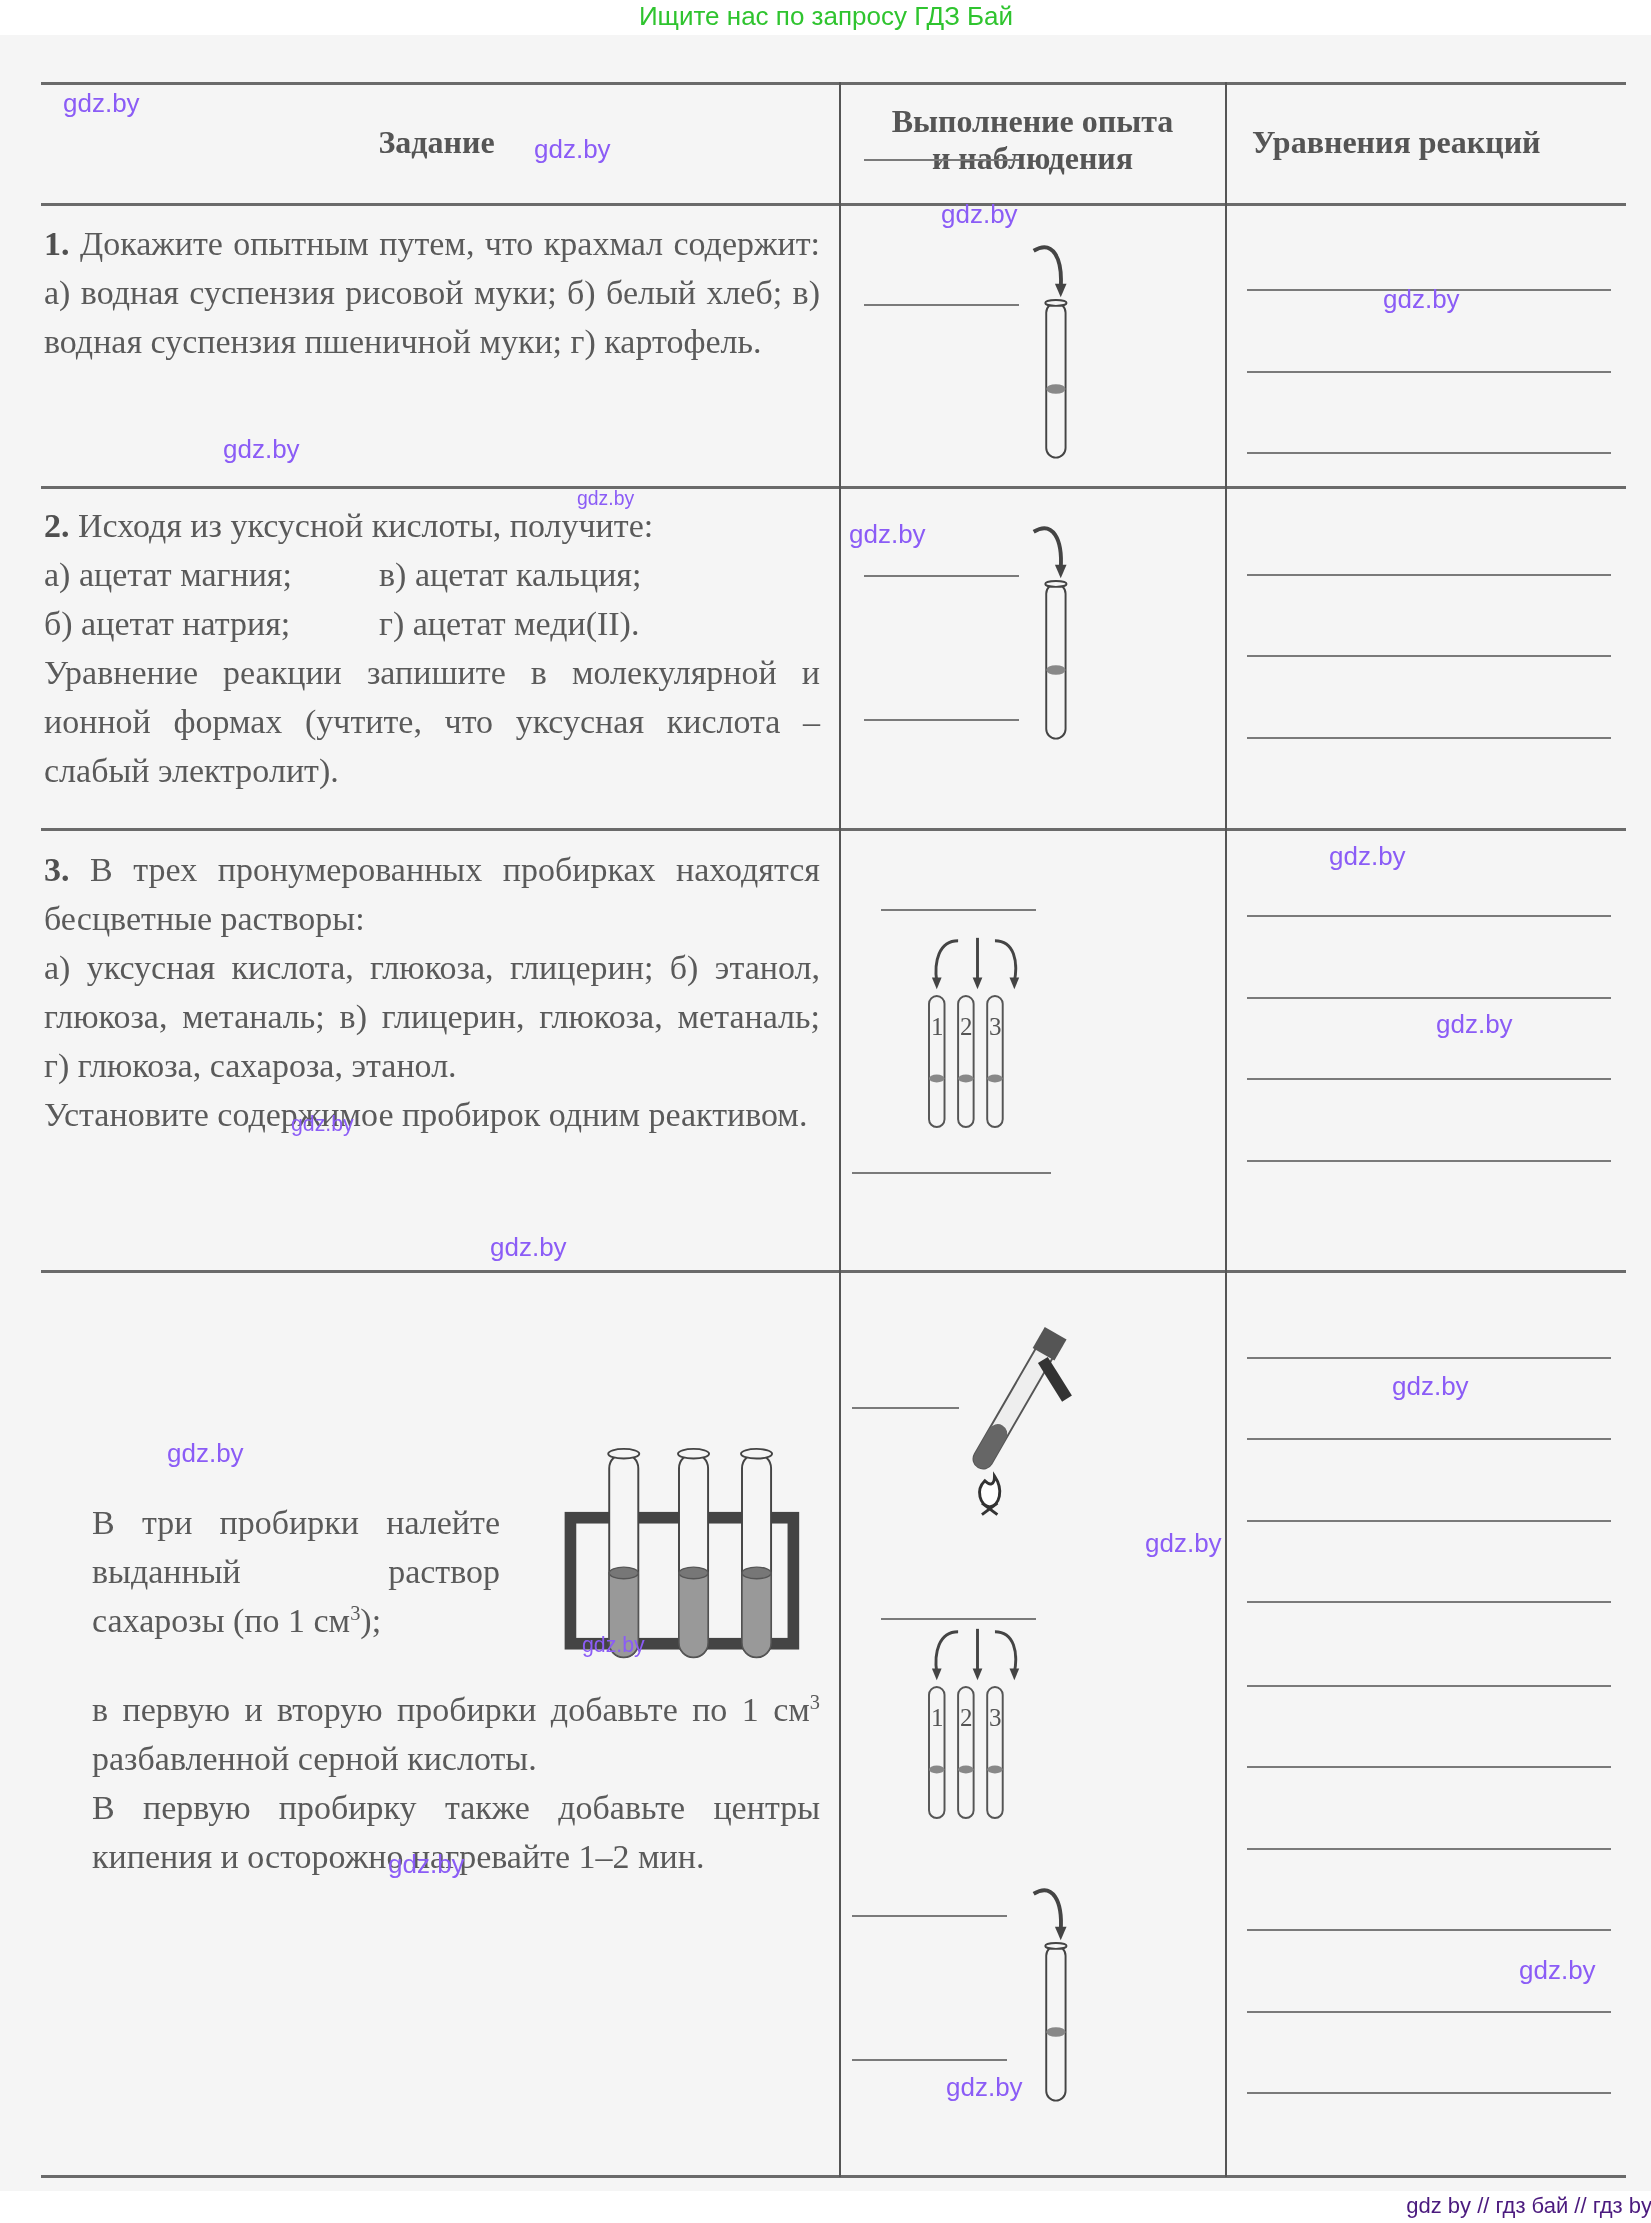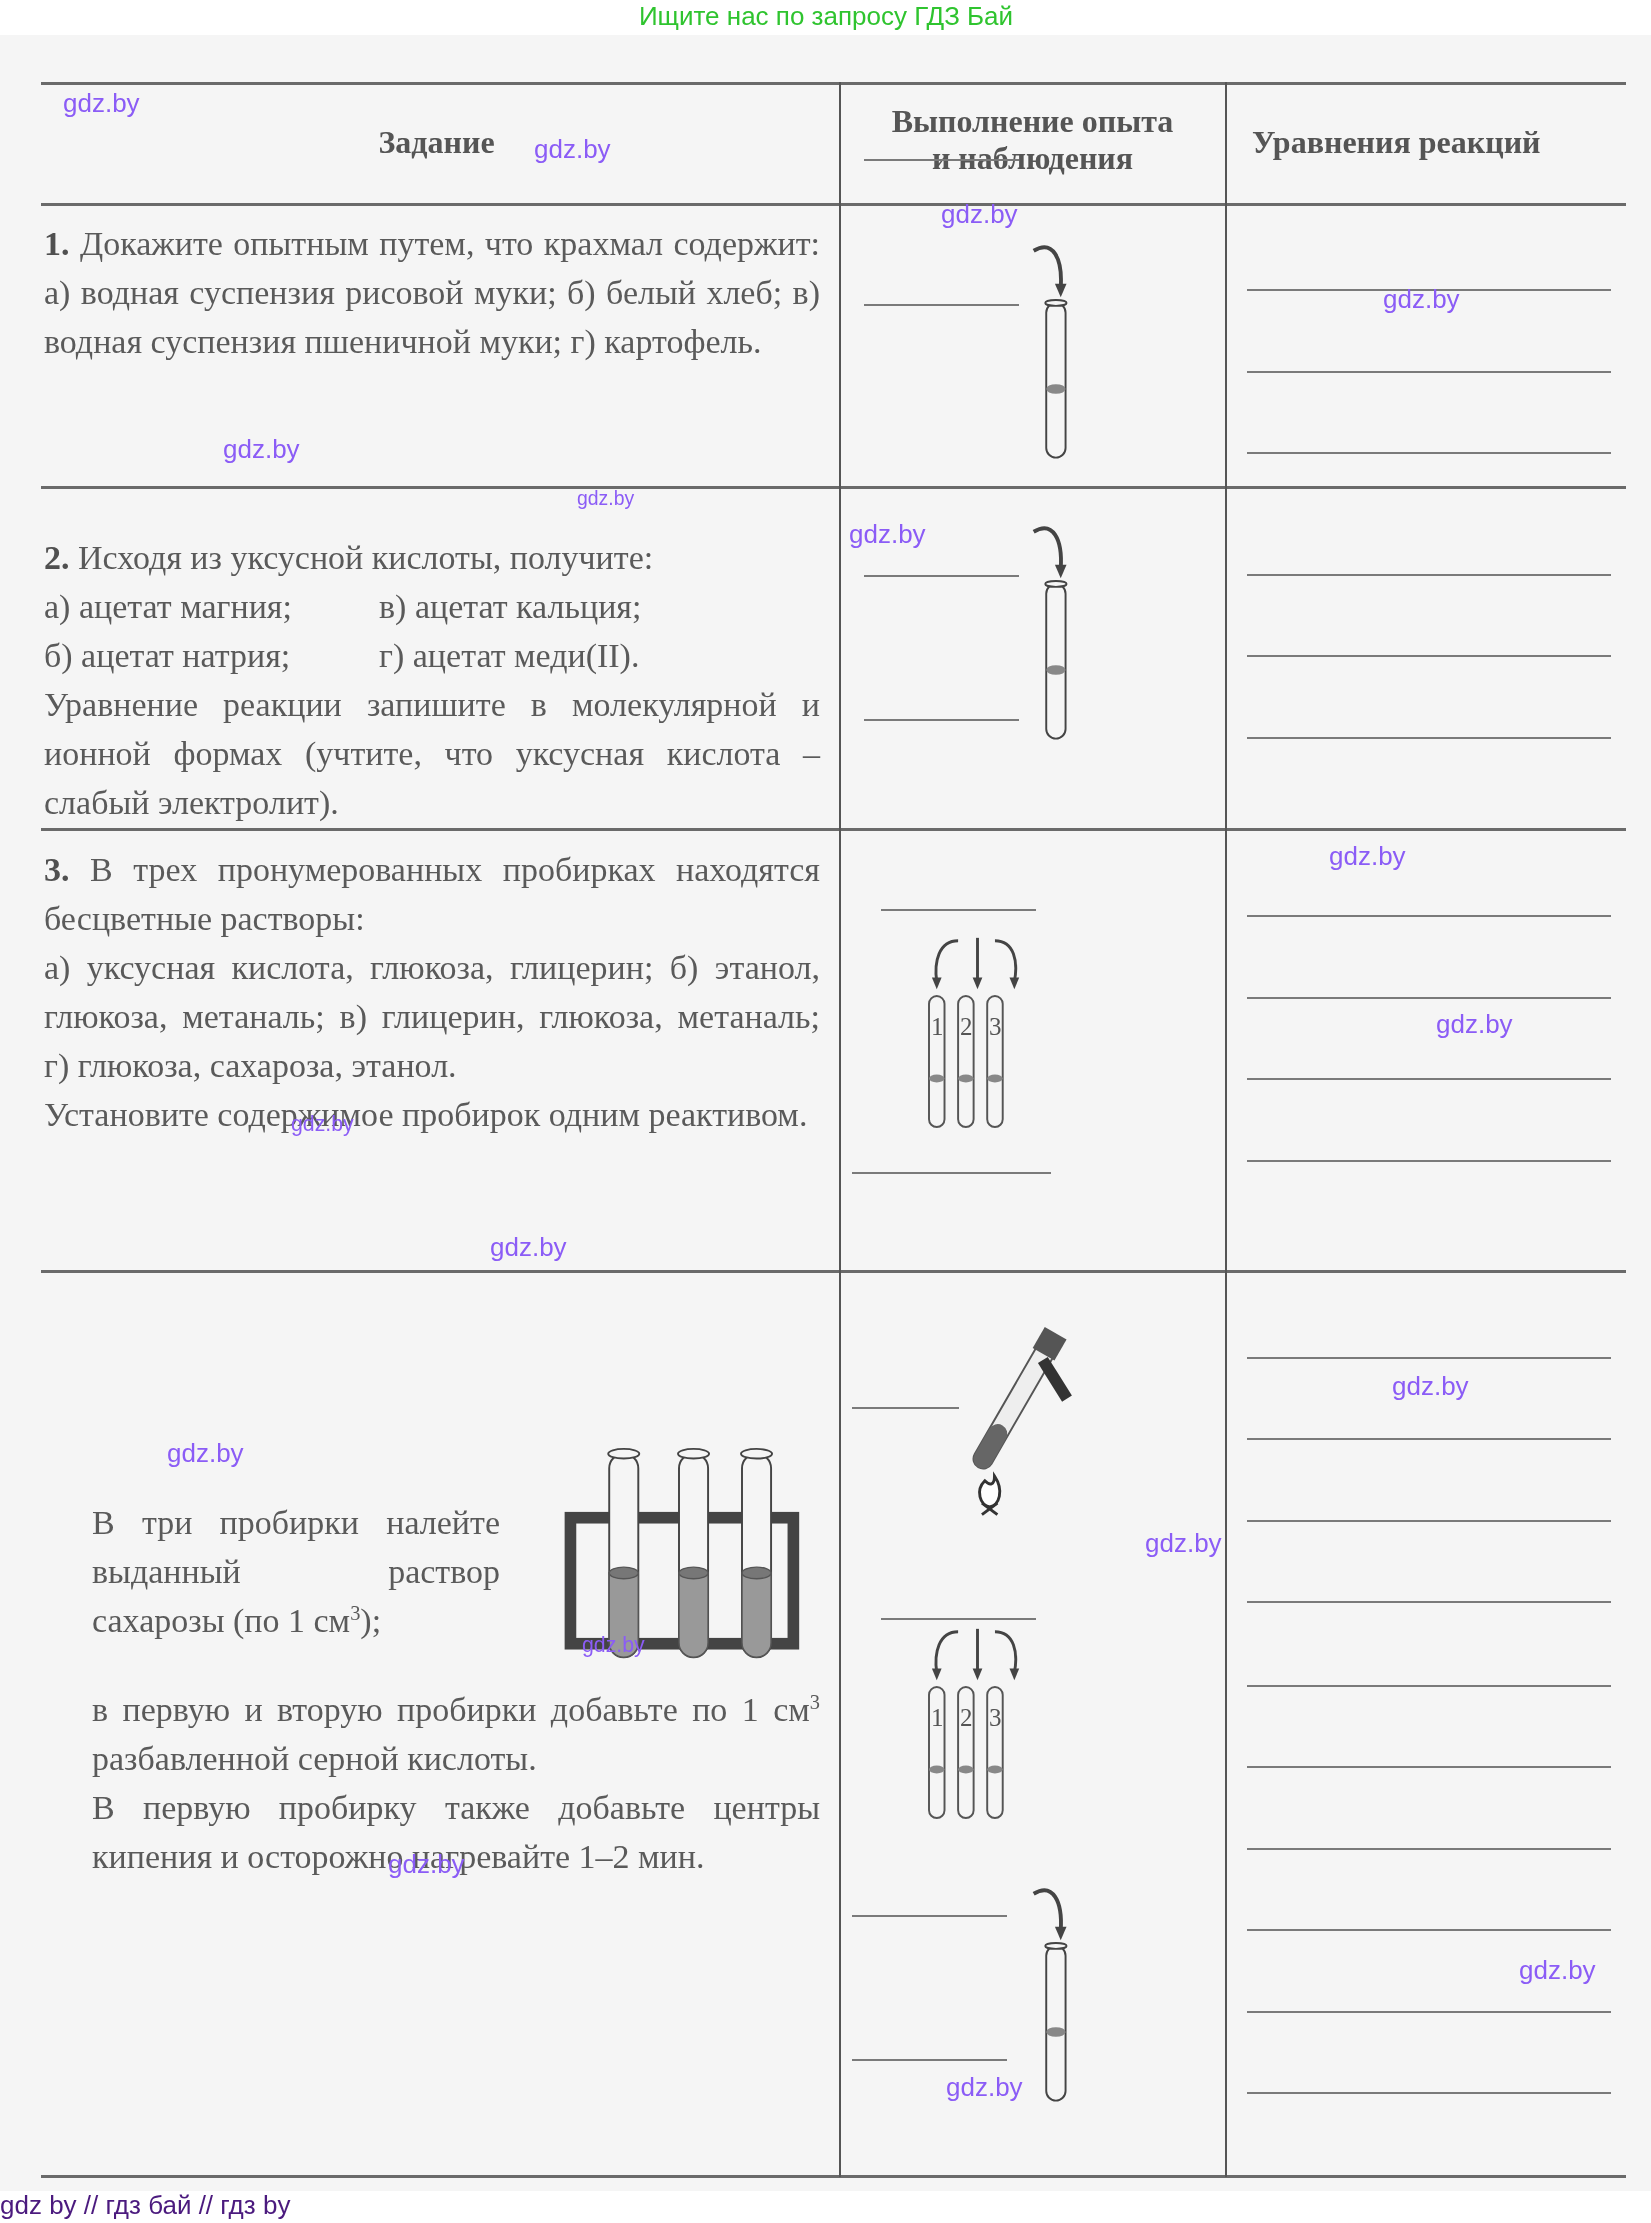--- a/index.html
+++ b/index.html
@@ -1,19 +1,19 @@
 <!DOCTYPE html>
 <html><head>
 <meta charset="utf-8">
 <style>
   html, body { margin:0; padding:0; }
   body { width:1652px; height:2223px; position:relative; background:#ffffff; overflow:hidden; font-family:"Liberation Serif", serif; color:#555; }
   .top-banner { position:absolute; left:0; top:0; width:1652px; height:35px; text-align:center; font-family:"Liberation Sans", sans-serif; font-size:26px; line-height:33px; color:#2fc42f; background:#fff; }
   .page { position:absolute; left:0; top:35px; width:1652px; height:2156px; background:#f5f5f5; }
-  .bottom-banner { position:absolute; left:0; top:2191px; width:1652px; height:32px; text-align:left; font-family:"Liberation Sans", sans-serif; font-size:26px; line-height:29px; color:#4b1a7e; background:#fff; }
+  .bottom-banner { position:absolute; left:0; top:2191px; width:1652px; height:32px; text-align:right; font-family:"Liberation Sans", sans-serif; font-size:22px; line-height:29px; color:#4b1a7e; background:#fff; }
   .hline { position:absolute; height:2.9px; background:#6a6a6a; }
   .vline { position:absolute; width:1.9px; background:#555; }
   .th { position:absolute; font-weight:bold; font-size:32px; color:#555; text-align:center; line-height:37px; }
   .task { position:absolute; left:44px; width:776px; font-size:34px; line-height:49px; color:#5a5a5a; text-align:justify; }
   .task b { color:#505050; }
   .task i { font-style:italic; }
   .wline { position:absolute; height:1.9px; background:#7a7a7a; }
   .wm { position:absolute; font-family:"Liberation Sans", sans-serif; font-size:26px; color:#8b5cf6; line-height:29px; }
   svg { position:absolute; overflow:visible; }
   sup { font-size:60%; line-height:0; }
@@ -40,21 +40,21 @@
     <div>Выполнение опыта</div>
     <div>и наблюдения</div>
   </div>
   <div class="th" style="left:1252px; top:89px; width:383px; text-align:left;">Уравнения реакций</div>
 
   <div class="task" style="top:184px;">
     <b>1.</b>
     <span>Докажите опытным путем, что крахмал содержит: а) водная суспензия рисовой муки; б) белый хлеб; в) водная суспензия пшеничной муки; г) картофель.</span>
   </div>
 
-  <div class="task" style="top:466px;margin-top:32px;">
+  <div class="task" style="top:466px;">
     <div>
       <b>2.</b>
       <span>Исходя из уксусной кислоты, получите:</span>
     </div>
     <div style="display:flex;">
       <span style="width:335px;">а) ацетат магния;</span>
       <span>в) ацетат кальция;</span>
     </div>
     <div style="display:flex;">
       <span style="width:335px;">б) ацетат натрия;</span>

